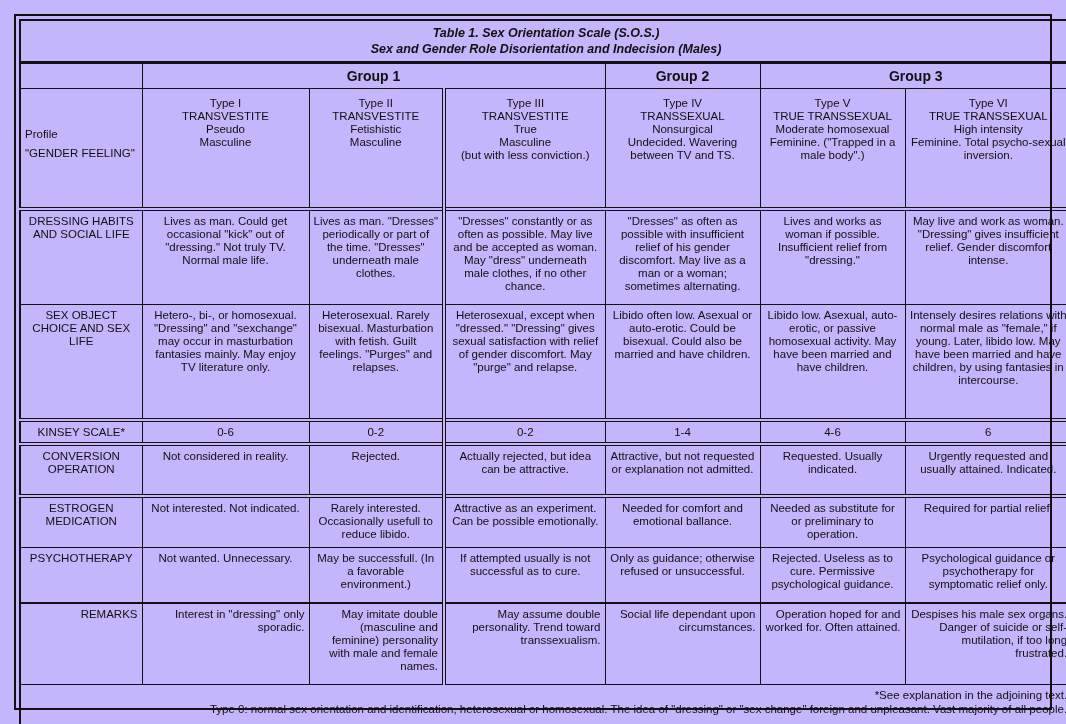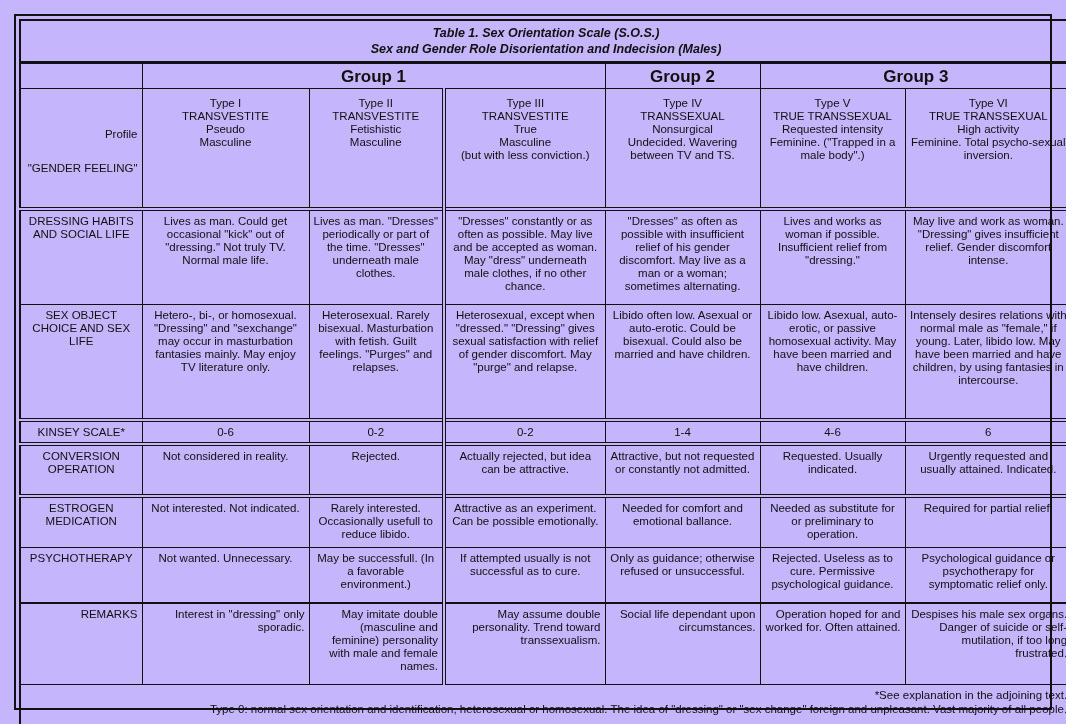--- a/index.html
+++ b/index.html
@@ -6,26 +6,26 @@
   body{font-family:"Liberation Sans","DejaVu Sans",sans-serif;color:#111;}
   .page{width:1066px;height:724px;box-sizing:border-box;background:#c4b5fd;padding:14px;}
   .frame{box-sizing:border-box;border:2px solid #111;padding:3px;width:100%;height:100%;}
   table.sos{border-collapse:collapse;table-layout:fixed;width:1052px;border:2px solid #111;}
   td{border:1px solid #111;vertical-align:top;text-align:center;
      font-size:11.5px;line-height:13px;padding:4px 4px 3px 4px;box-sizing:border-box;}
   
   tr.title-row td{font-weight:bold;font-style:italic;font-size:12.5px;line-height:16px;
      text-align:center;vertical-align:middle;border-bottom:3px solid #111;padding:4px 2px;}
   
-  tr.group-row td{font-weight:bold;font-size:17px;vertical-align:middle;height:26px;}
+  tr.group-row td{font-weight:bold;font-size:14px;vertical-align:middle;height:26px;}
   
   tr.profile-row td{height:120px;}
   .hdr-stack{display:flex;flex-direction:column;align-items:center;padding-top:4px;}
   .hdr-stack div{white-space:pre-line;}
-  .profile-label{padding-top:35px;display:flex;flex-direction:column;row-gap:21px;align-items:flex-end;}
+  .profile-label{padding-top:35px;display:flex;flex-direction:column;row-gap:6px;align-items:flex-start;}
   
   tr.hv-top td{border-top:4px double #111;text-align:center;}
   tr.remarks-row td{border-top:2px solid #111;text-align:right;}
   
   .dbl-left{border-left:4px double #111;}
   .row-label{white-space:pre-line;}
   .pre{white-space:pre-line;}
   tr.kinsey-row td{height:23px;padding-top:4px;vertical-align:middle;}
   tr.footer-row td{text-align:right;vertical-align:top;height:44px;padding:3px 4px;font-size:11.5px;line-height:14px;}
 </style>
@@ -97,29 +97,29 @@
         <div>Type IV</div>
         <div>TRANSSEXUAL</div>
         <div>Nonsurgical</div>
         <div>Undecided. Wavering between TV and TS.</div>
       </div>
     </td>
     <td>
       <div class="hdr-stack">
         <div>Type V</div>
         <div>TRUE TRANSSEXUAL</div>
-        <div>Requested intensity</div>
+        <div>Moderate homosexual</div>
         <div>Feminine. ("Trapped in a male body".)</div>
       </div>
     </td>
     <td>
       <div class="hdr-stack">
         <div>Type VI</div>
         <div>TRUE TRANSSEXUAL</div>
-        <div>High activity</div>
+        <div>High intensity</div>
         <div>Feminine. Total psycho-sexual inversion.</div>
       </div>
     </td>
   </tr>
 
   <tr class="hv-top" style="height:96px">
     <td class="row-label">DRESSING HABITS AND SOCIAL LIFE</td>
     <td class="pre">Lives as man. Could get occasional "kick" out of "dressing." Not truly TV. Normal male life.</td>
     <td class="pre">Lives as man. "Dresses" periodically or part of the time. "Dresses" underneath male clothes.</td>
     <td class="pre dbl-left">"Dresses" constantly or as often as possible. May live and be accepted as woman. May "dress" underneath male clothes, if no other chance.</td>
@@ -146,21 +146,21 @@
     <td>1-4</td>
     <td>4-6</td>
     <td>6</td>
   </tr>
 
   <tr class="hv-top" style="height:52px">
     <td class="row-label">CONVERSION OPERATION</td>
     <td class="pre">Not considered in reality.</td>
     <td class="pre">Rejected.</td>
     <td class="pre dbl-left">Actually rejected, but idea can be attractive.</td>
-    <td class="pre">Attractive, but not requested or constantly not admitted.</td>
+    <td class="pre">Attractive, but not requested or explanation not admitted.</td>
     <td class="pre">Requested. Usually indicated.</td>
     <td class="pre">Urgently requested and usually attained. Indicated.</td>
   </tr>
 
   <tr class="hv-top" style="height:52px">
     <td class="row-label">ESTROGEN MEDICATION</td>
     <td class="pre">Not interested. Not indicated.</td>
     <td class="pre">Rarely interested. Occasionally usefull to reduce libido.</td>
     <td class="pre dbl-left">Attractive as an experiment. Can be possible emotionally.</td>
     <td class="pre">Needed for comfort and emotional ballance.</td>

